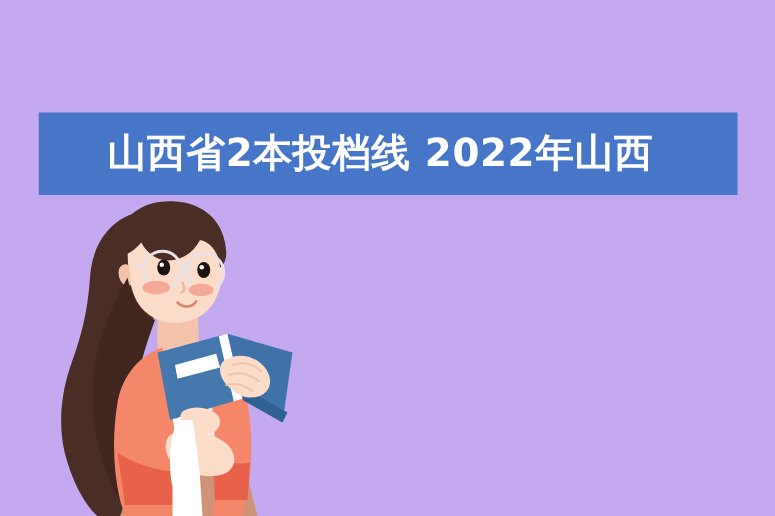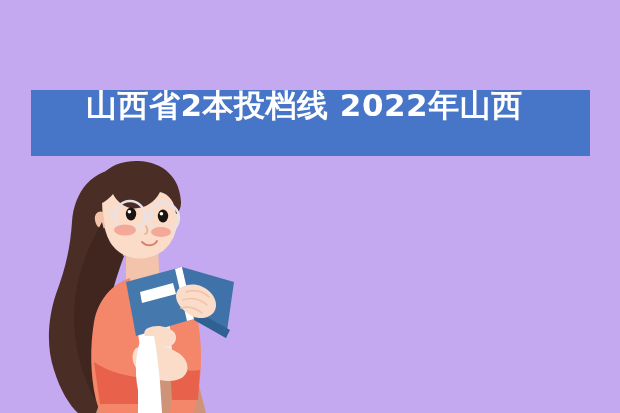--- a/index.html
+++ b/index.html
@@ -21,21 +21,21 @@
 
   
   .title-banner {
     position: absolute;
     left: 31px;
     top: 90px;
     width: 559px;
     height: 66px;
     background: #4775c7;
     display: flex;
-    align-items: flex-start;
+    align-items: center;
     box-sizing: border-box;
     padding-left: 55px;
   }
   .title-text {
     color: #ffffff;
     font-size: 31px;
     font-weight: bold;
     letter-spacing: 0.5px;
     white-space: nowrap;
     line-height: 1;

